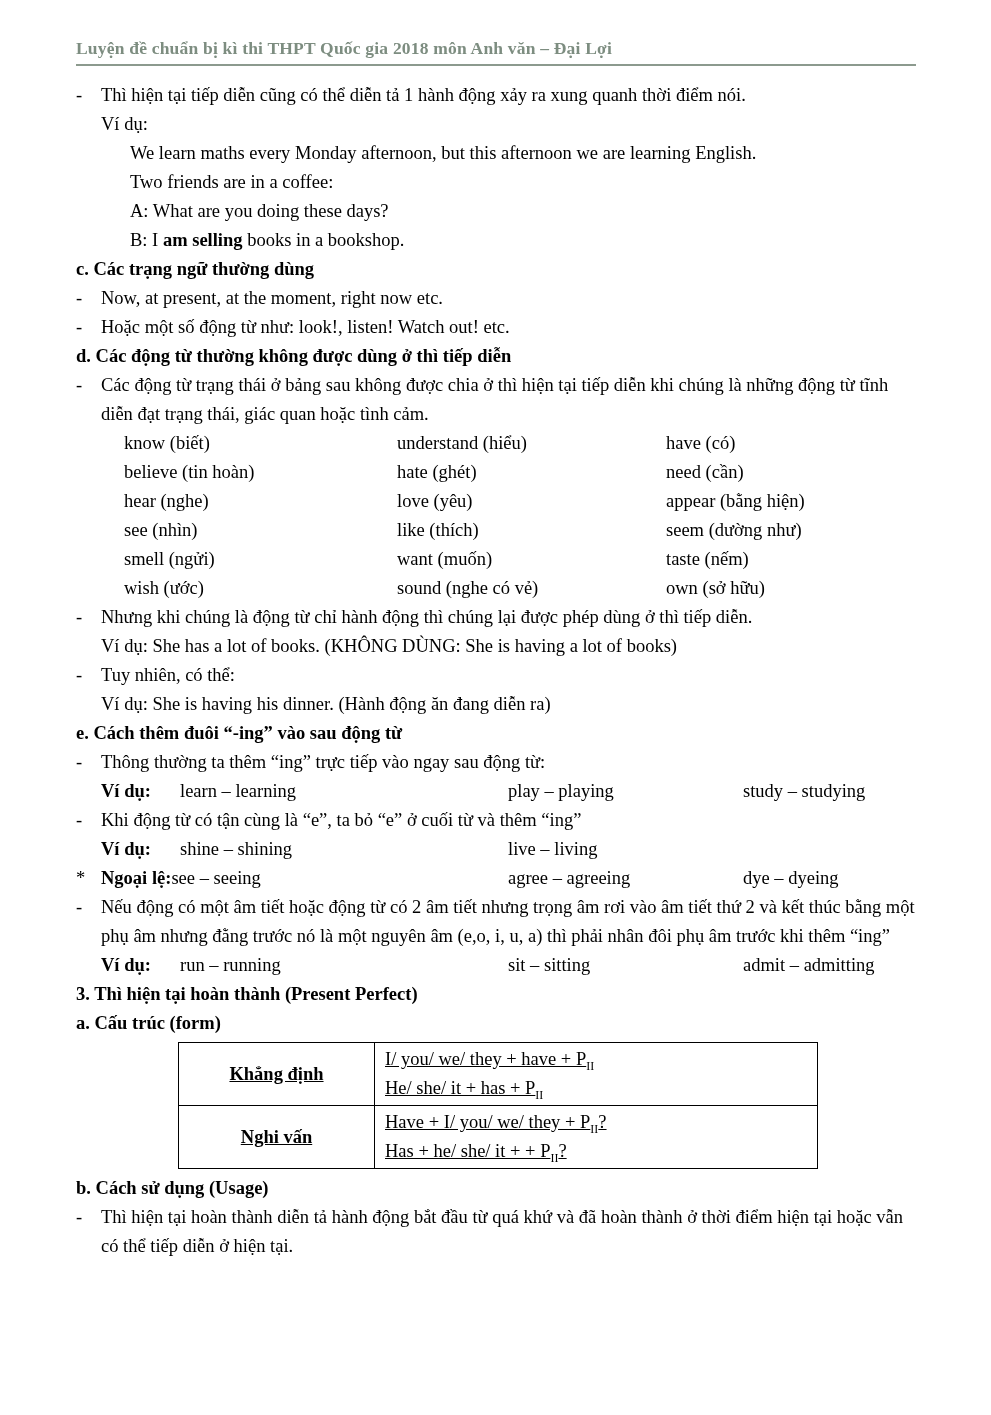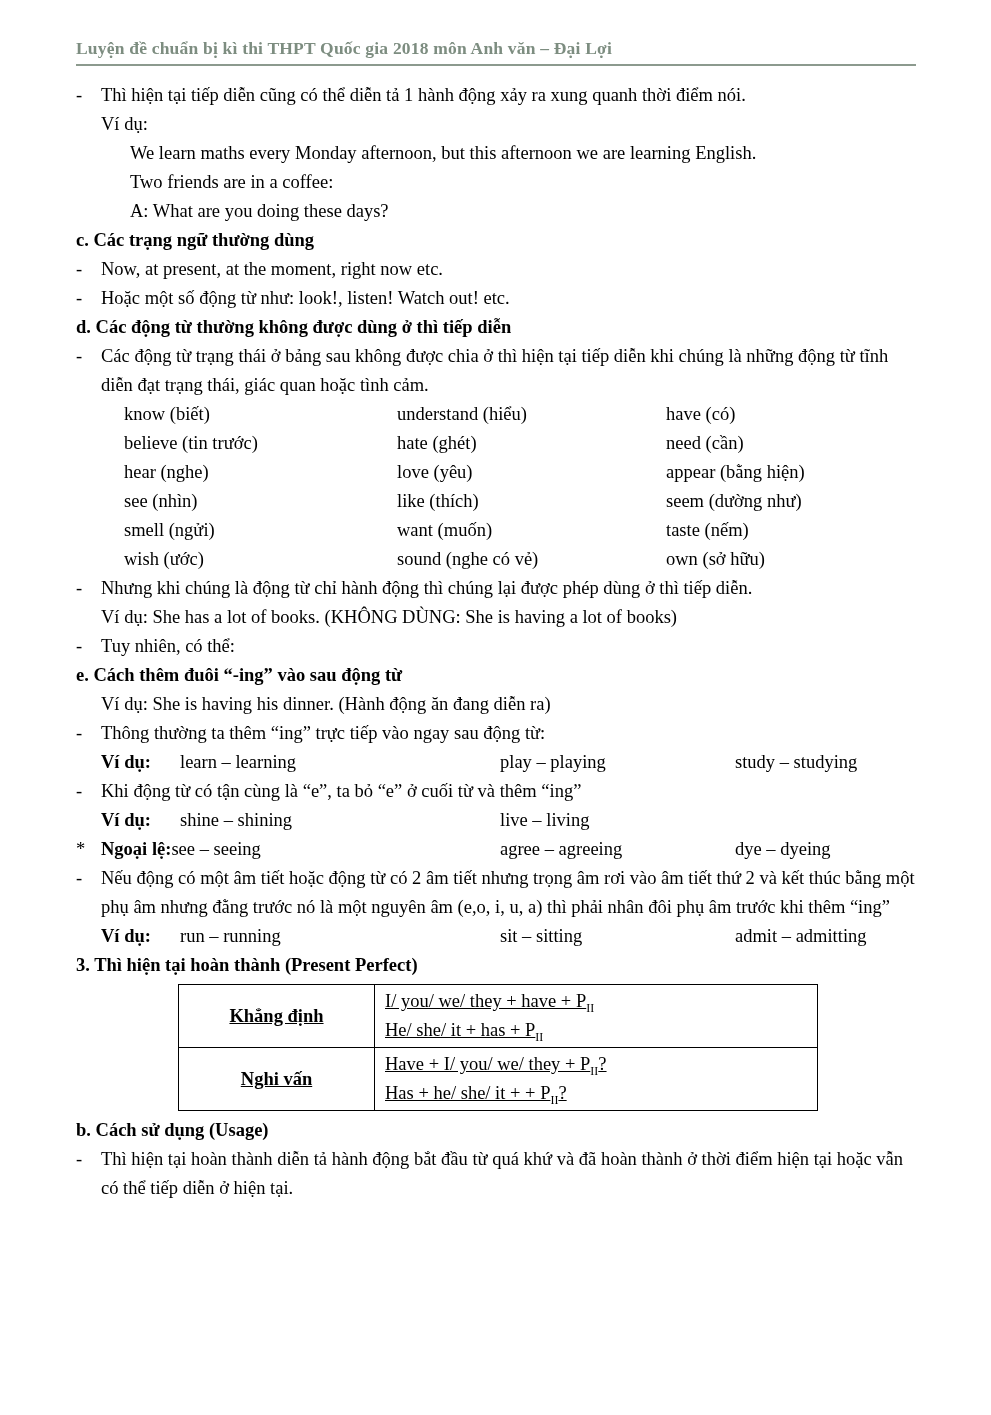--- a/index.html
+++ b/index.html
@@ -22,21 +22,21 @@
   .indent2 { padding-left:29px; }
   b, .bold { font-weight:bold; }
   .verb-grid {
     display:grid; grid-template-columns:273px 269px 1fr;
     margin-left:48px;
   }
   .verb-grid span { line-height:29px; }
   .ex-cols { display:flex; }
   .ex-label { flex:0 0 79px; width:79px; font-weight:bold; }
   .ex-item-1 { flex:0 0 320px; width:320px; }
-  .ex-item-2 { flex:0 0 235px; width:235px; }
+  .ex-item-2 { flex:0 0 235px; width:235px;margin-left:8px; }
   .ex-item-3 { flex:1; }
   .exc-first { flex:0 0 399px; width:399px; }
   .pp-table {
     border-collapse:collapse; margin:4px 11px 5px 102px; width:640px;text-decoration:underline;
   }
   .pp-table td { border:1px solid #000; }
   .pp-table td.lbl {
     width:196px; text-align:center; vertical-align:middle; font-weight:bold;
   }
   .pp-table td.val { padding:2px 10px; }
@@ -70,20 +70,26 @@
       <div class="text indent2">We learn maths every Monday afternoon, but this afternoon we are learning English.</div>
     </div>
     <div class="row">
       <span class="marker"></span>
       <div class="text indent2">Two friends are in a coffee:</div>
     </div>
     <div class="row">
       <span class="marker"></span>
       <div class="text indent2">A: What are you doing these days?</div>
     </div>
+    <div class="row">
+      <span class="marker"></span>
+      <div class="text indent2">
+        <span>B: I </span><b>am selling</b><span> books in a bookshop.</span>
+      </div>
+    </div>
 
     <div class="row heading-row">
       <div class="text">c. Các trạng ngữ thường dùng</div>
     </div>
     <div class="row">
       <span class="marker">-</span>
       <div class="text">Now, at present, at the moment, right now etc.</div>
     </div>
     <div class="row">
       <span class="marker">-</span>
@@ -95,21 +101,21 @@
     </div>
     <div class="row">
       <span class="marker">-</span>
       <div class="text">Các động từ trạng thái ở bảng sau không được chia ở thì hiện tại tiếp diễn khi chúng là những động từ tĩnh diễn đạt trạng thái, giác quan hoặc tình cảm.</div>
     </div>
 
     <div class="verb-grid">
       <span>know (biết)</span>
       <span>understand (hiểu)</span>
       <span>have (có)</span>
-      <span>believe (tin trước)</span>
+      <span>believe (tin hoàn)</span>
       <span>hate (ghét)</span>
       <span>need (cần)</span>
       <span>hear (nghe)</span>
       <span>love (yêu)</span>
       <span>appear (bằng hiện)</span>
       <span>see (nhìn)</span>
       <span>like (thích)</span>
       <span>seem (dường như)</span>
       <span>smell (ngửi)</span>
       <span>want (muốn)</span>
@@ -124,27 +130,27 @@
       <div class="text">Nhưng khi chúng là động từ chỉ hành động thì chúng lại được phép dùng ở thì tiếp diễn.</div>
     </div>
     <div class="row">
       <span class="marker"></span>
       <div class="text">Ví dụ: She has a lot of books. (KHÔNG DÙNG: She is having a lot of books)</div>
     </div>
     <div class="row">
       <span class="marker">-</span>
       <div class="text">Tuy nhiên, có thể:</div>
     </div>
+    <div class="row">
+      <span class="marker"></span>
+      <div class="text">Ví dụ: She is having his dinner. (Hành động ăn đang diễn ra)</div>
+    </div>
+
     <div class="row heading-row">
       <div class="text">e. Cách thêm đuôi “-ing” vào sau động từ</div>
-    </div>
-
-    <div class="row">
-      <span class="marker"></span>
-      <div class="text">Ví dụ: She is having his dinner. (Hành động ăn đang diễn ra)</div>
     </div>
     <div class="row">
       <span class="marker">-</span>
       <div class="text">Thông thường ta thêm “ing” trực tiếp vào ngay sau động từ:</div>
     </div>
     <div class="row">
       <span class="marker"></span>
       <div class="text">
         <div class="ex-cols">
           <span class="ex-label">Ví dụ:</span>
@@ -190,20 +196,23 @@
           <span class="ex-label">Ví dụ:</span>
           <span class="ex-item-1">run – running</span>
           <span class="ex-item-2">sit – sitting</span>
           <span class="ex-item-3">admit – admitting</span>
         </div>
       </div>
     </div>
 
     <div class="row heading-row">
       <div class="text">3. Thì hiện tại hoàn thành (Present Perfect)</div>
+    </div>
+    <div class="row heading-row">
+      <div class="text">a. Cấu trúc (form)</div>
     </div>
 
     <table class="pp-table">
       <tbody>
           <tr>
         <td class="lbl">Khẳng định</td>
         <td class="val">
           <div class="vline"><span>I/ you/ we/ they + have + P</span><sub class="p2">II</sub><span></span></div>
           <div class="vline"><span>He/ she/ it + has + P</span><sub class="p2">II</sub><span></span></div>
         </td>

